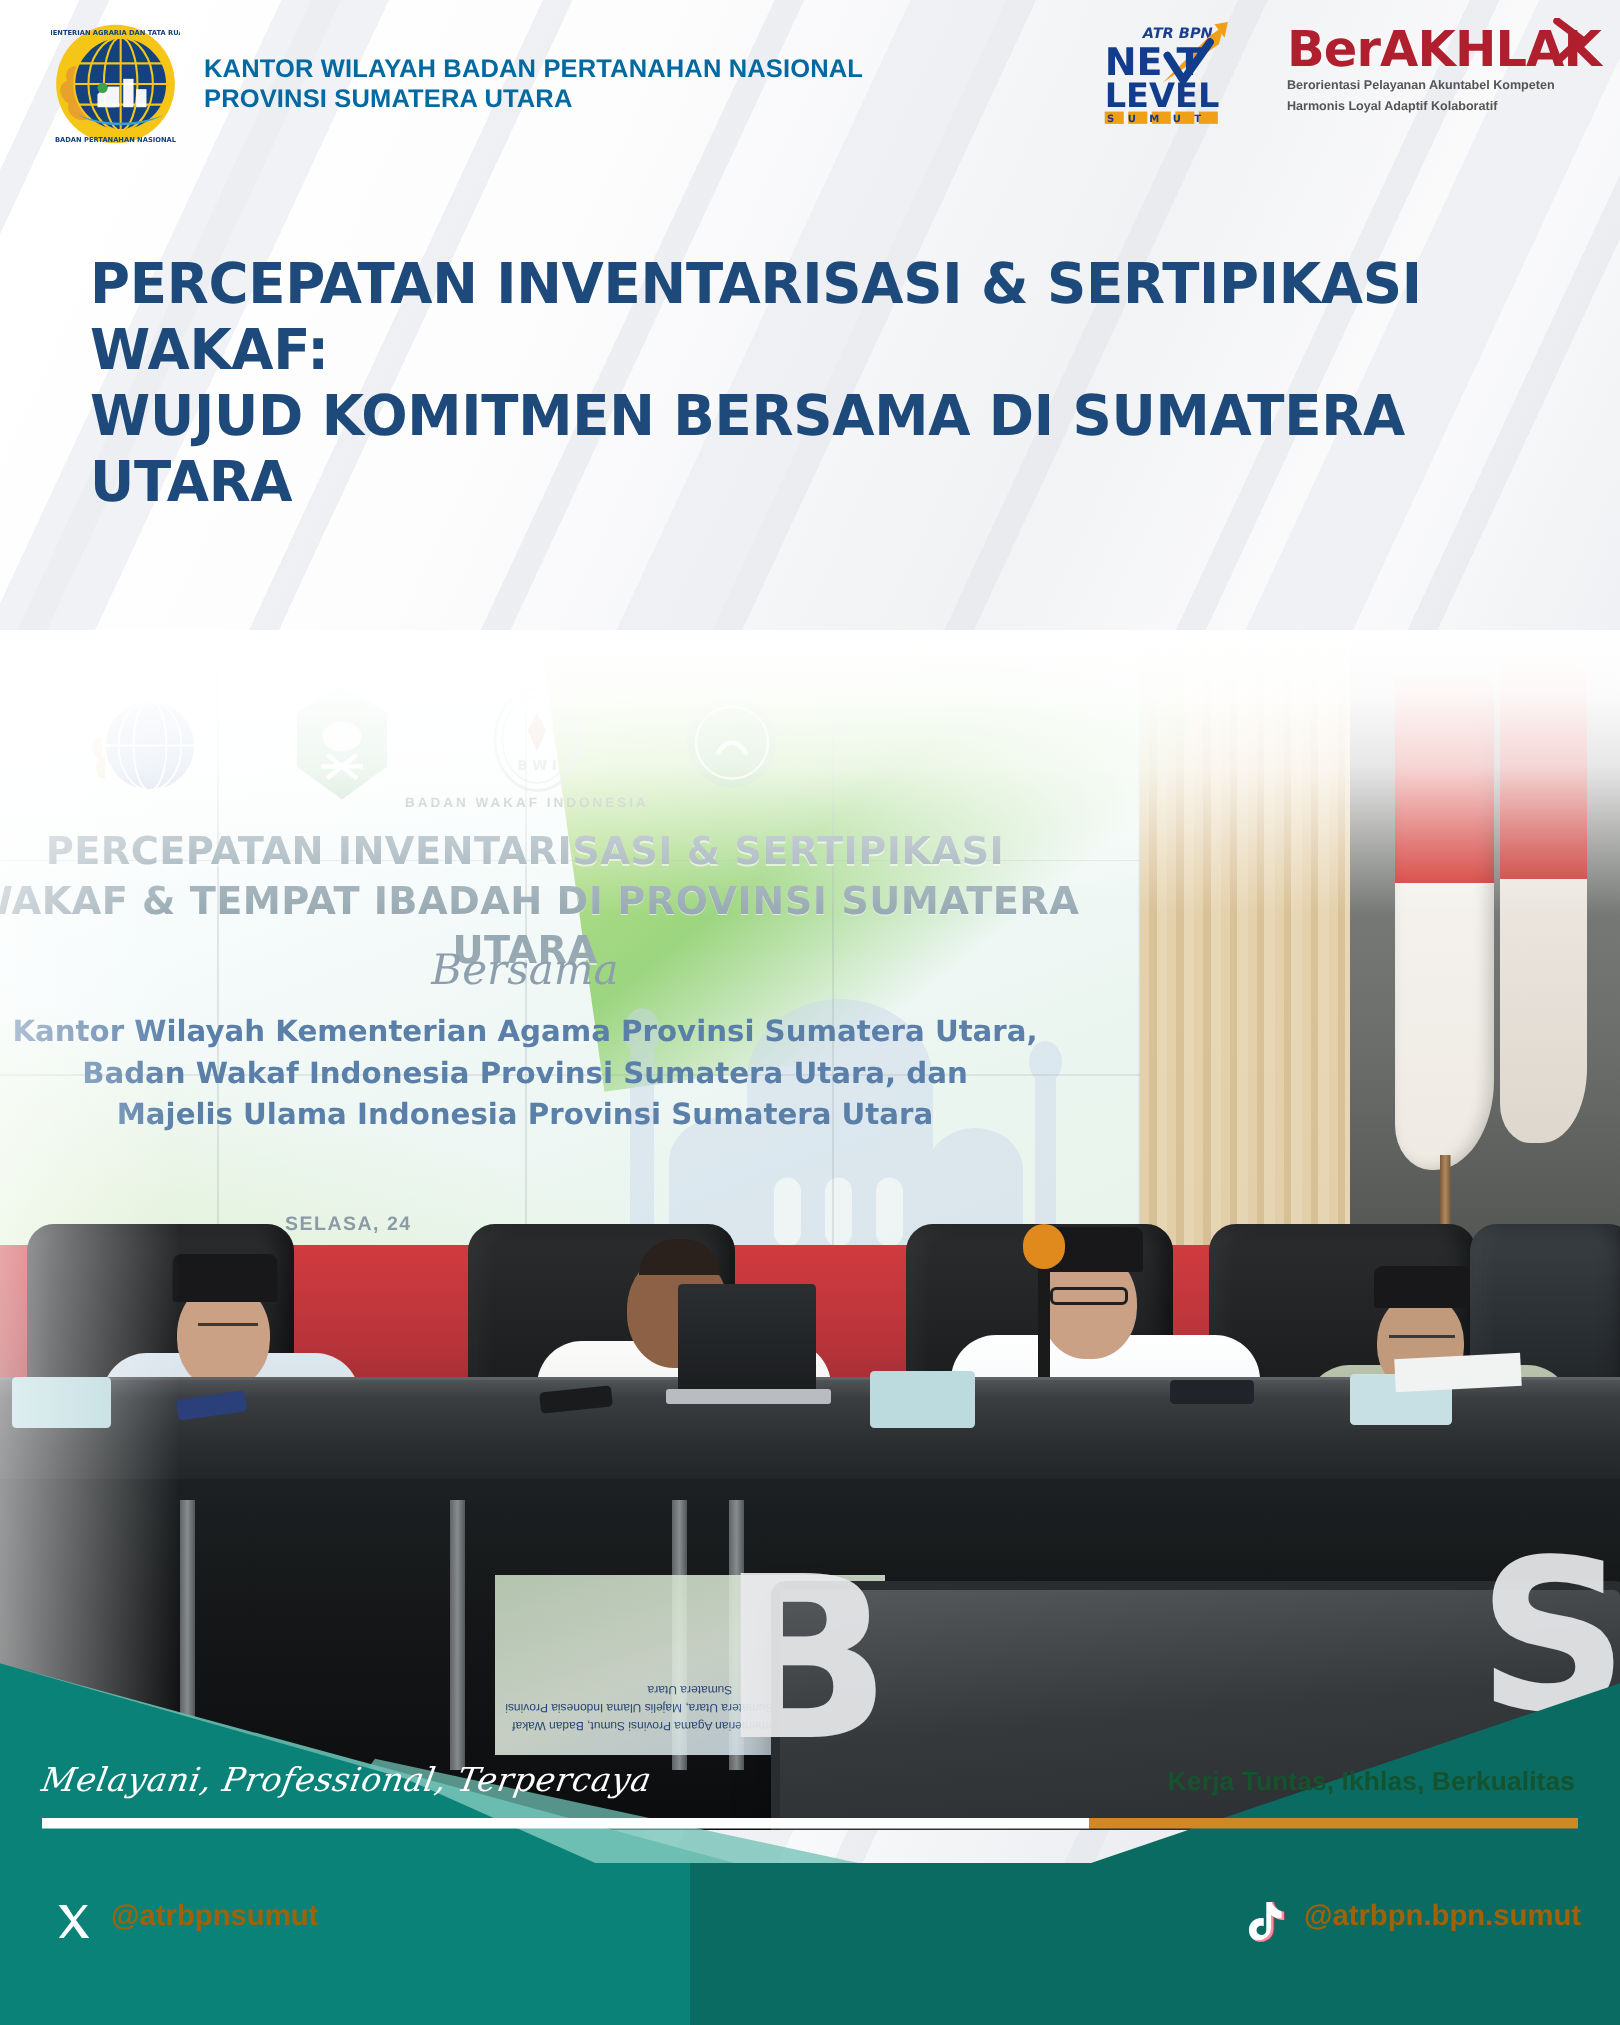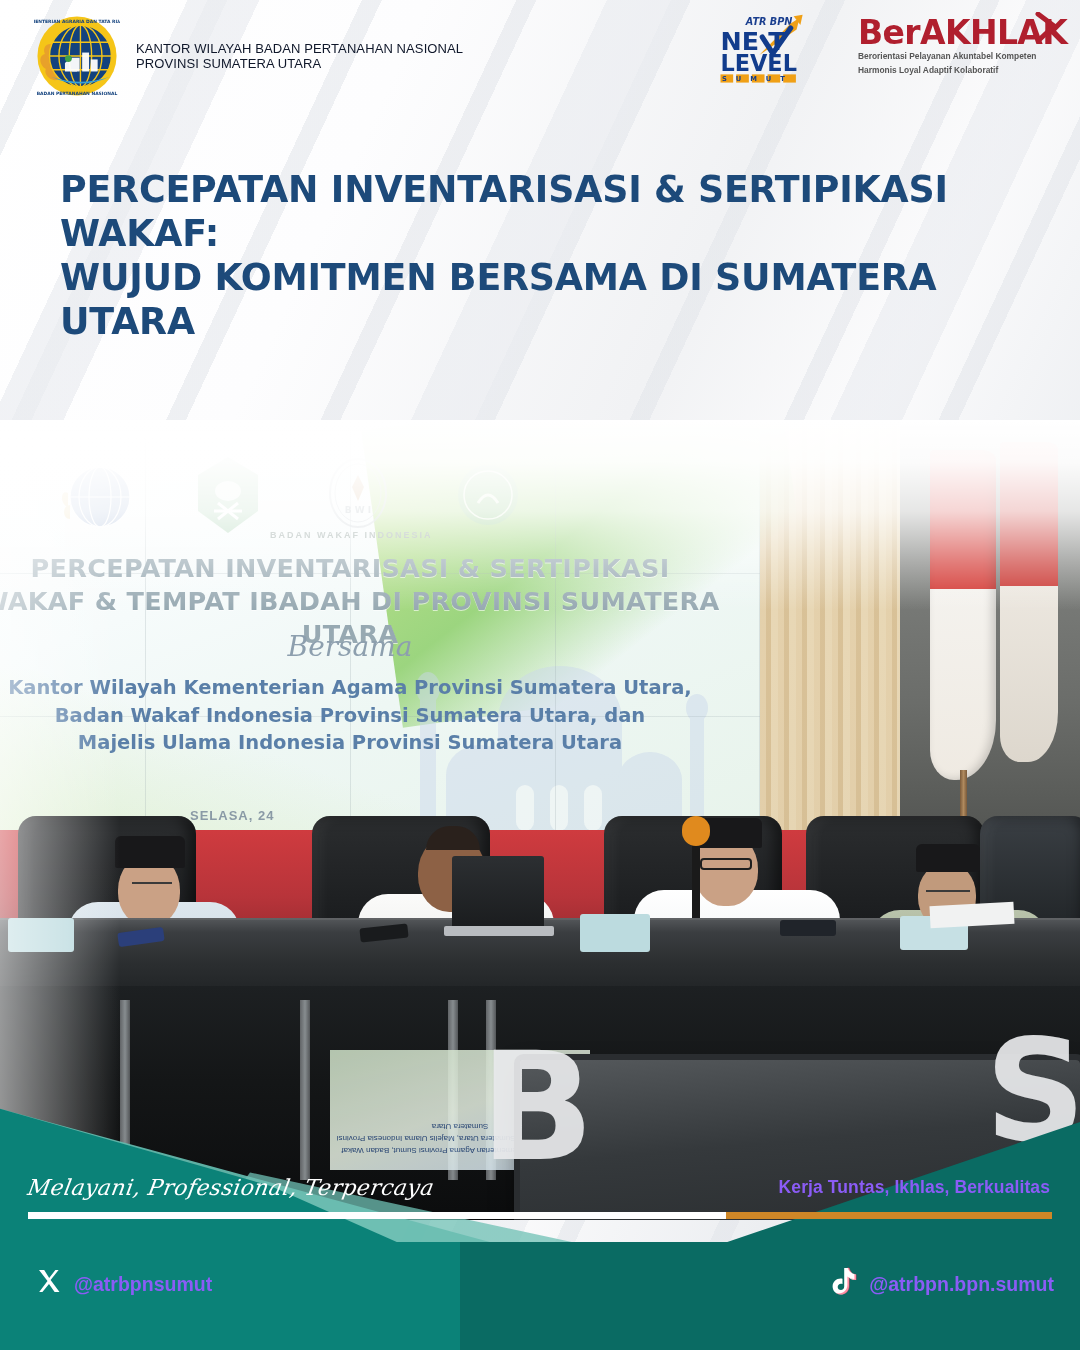--- a/index.html
+++ b/index.html
@@ -48,26 +48,26 @@
 
   
   .header{
     position:absolute; left:0; top:0; width:1080px; height:112px;
     display:flex; align-items:center; z-index:40;
   }
   .brand-left{ display:flex; align-items:center; gap:16px; margin-left:34px; }
   .bpn-logo{ width:86px; height:86px; position:relative; flex:0 0 auto; }
   .brand-text{ line-height:1.18; }
   .brand-text .l1,.brand-text .l2{
-    font-weight:400; color:#0f172a; letter-spacing:.1px;
-    font-size:13px;
+    font-weight:700; color:#0369a1; letter-spacing:.1px;
+    font-size:17px;
   }
   .brand-right{
     position:absolute; right:26px; top:8px;
-    display:flex; align-items:center; gap:30px;
+    display:flex; align-items:center; gap:14px;
   }
   .nextlevel{ width:112px; height:76px; position:relative;}
   .berakhlak{ position:relative; width:196px; }
   .berakhlak .big{
     font-size:33px; font-weight:700; color:#b01f2e; letter-spacing:-.6px;
     line-height:1; font-family:"DejaVu Sans", sans-serif;
   }
   .berakhlak .sub{
     font-size:8.4px; font-weight:700; color:#555; line-height:1.32; margin-top:2px;
     white-space:nowrap; font-family:"Liberation Sans", sans-serif;
@@ -294,35 +294,35 @@
   }
 
   .tagline-left{
     position:absolute; left:28px; bottom:150px;
     color:#fff; font-size:22px; font-style:italic;
     font-family:"DejaVu Serif", serif; letter-spacing:.4px;
     transform:skewX(-10deg);
   }
   .tagline-right{
     position:absolute; right:30px; bottom:152px;
-    color:#8b5cf6; font-size:17.5px; font-weight:700;
+    color:#14532d; font-size:17.5px; font-weight:700;
     font-family:"Liberation Sans", sans-serif; letter-spacing:.1px;
   }
   .divider{
     position:absolute; left:28px; right:28px; bottom:131px; height:7px; display:flex;
   }
   .divider .d-white{ flex:0 0 68.2%; background:#ffffff; }
   .divider .d-orange{ flex:1 1 auto; background:#cf8727; }
 
   .social-row{
     position:absolute; left:0; right:0; bottom:34px; height:50px;
   }
   .soc-left{ position:absolute; left:34px; top:0; display:flex; align-items:center; gap:30px; }
   .soc-right{ position:absolute; right:26px; top:0; display:flex; align-items:center; gap:22px; }
-  .soc-item{ display:flex; align-items:flex-end; gap:10px; color:#8b5cf6; }
+  .soc-item{ display:flex; align-items:flex-start; gap:10px; color:#a16207; }
   .soc-item .txt{ font-size:19.5px; font-weight:700; letter-spacing:0; }
   .ico{ width:30px;height:30px; display:inline-block; }
   .ico svg{ display:block; }
   .ico-group{ display:flex; align-items:center; gap:7px; }
 </style>
 </head>
 <body>
 
 <div id="poster">
 

